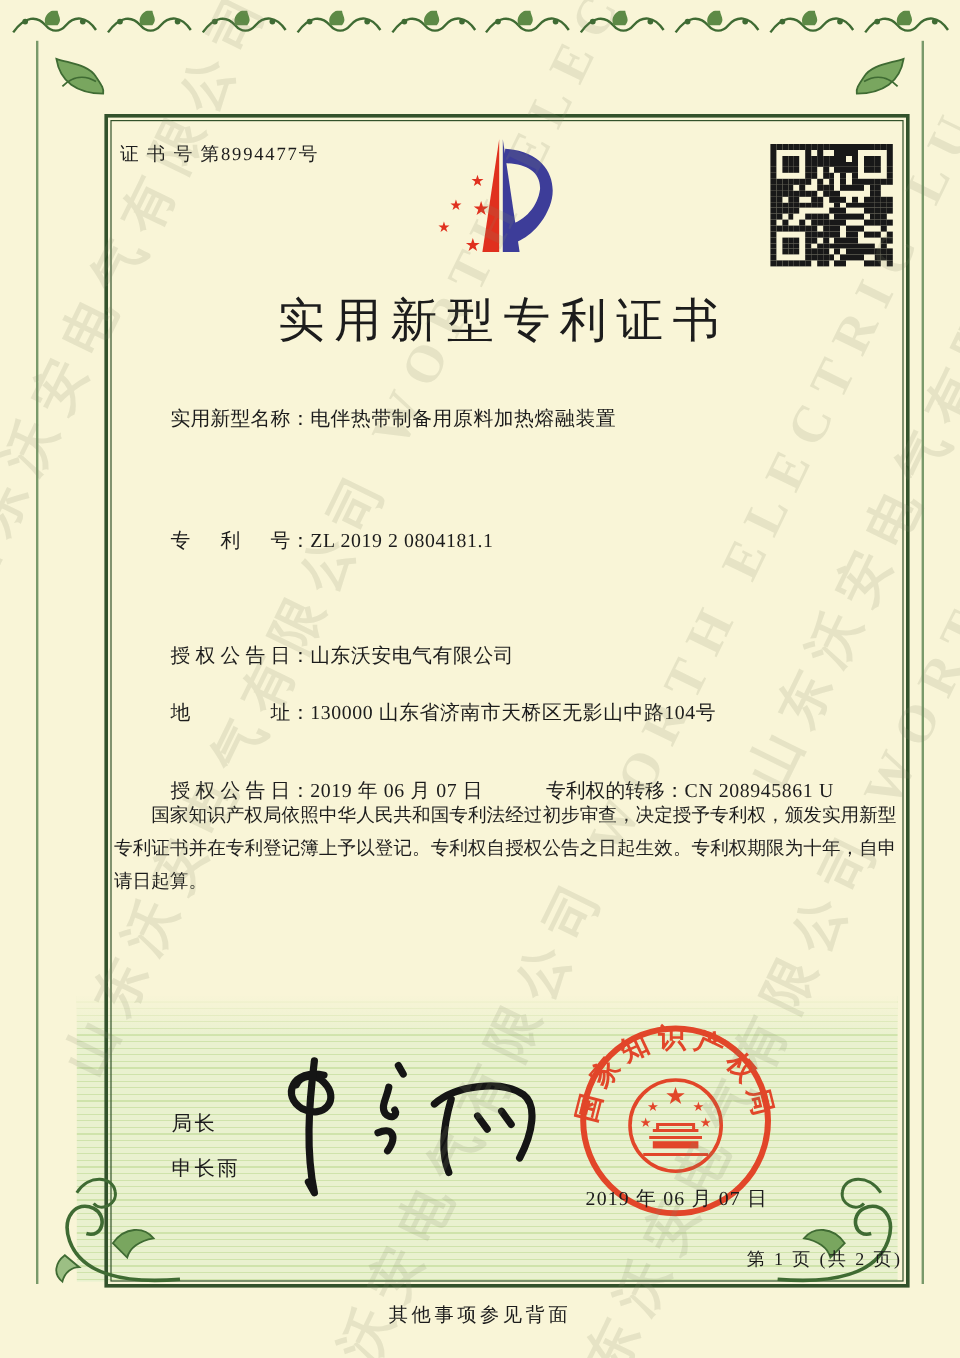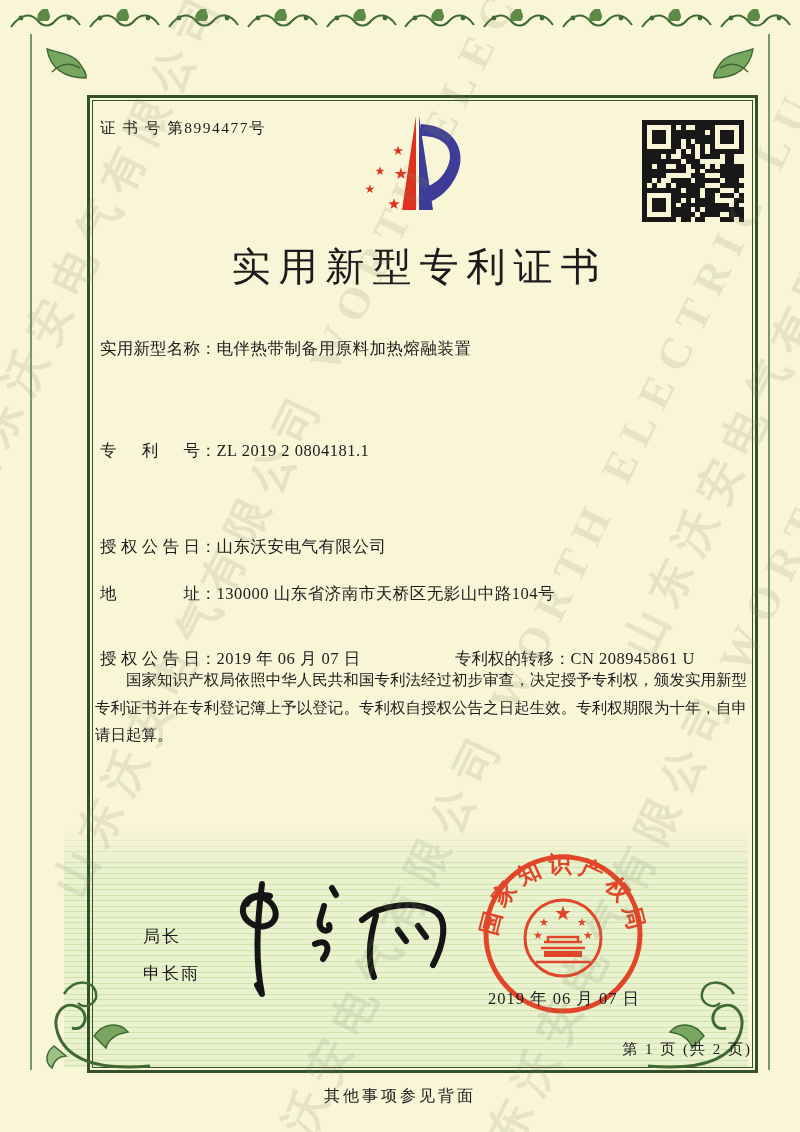--- a/index.html
+++ b/index.html
@@ -28,21 +28,21 @@
   .cert-no{left:100px;top:118px;font-size:15.5px;letter-spacing:1.5px;z-index:3;}
   .logo{left:338px;top:110px;z-index:3;}
   .qr{left:642px;top:120px;width:102px;height:102px;display:grid;
       grid-template-columns:repeat(21,1fr);grid-template-rows:repeat(21,1fr);z-index:3;}
   .qm{background:#181818;}
   .title{left:87px;top:240px;width:665px;text-align:center;font-size:39px;font-weight:400;
          letter-spacing:8px;z-index:3;}
 
   
   .field-row{left:100px;width:650px;font-size:16.5px;z-index:3;white-space:nowrap;}
-  .f-label{display:inline-block;width:100px;text-align:justify;text-align-last:justify;vertical-align:bottom;}
+  .f-label{display:inline-block;width:100px;text-align:justify;text-align-last:justify;vertical-align:bottom;margin-left:42px;}
   .f-colon{display:inline-block;}
   .f-value{letter-spacing:0.5px;}
   .pair2{position:absolute;left:355px;top:0;}
 
   
   .paras{left:95px;top:666px;width:652px;font-size:15.5px;line-height:27.5px;
          text-align:justify;z-index:3;}
   .paras p{margin:0;text-indent:2em;}
 
   

